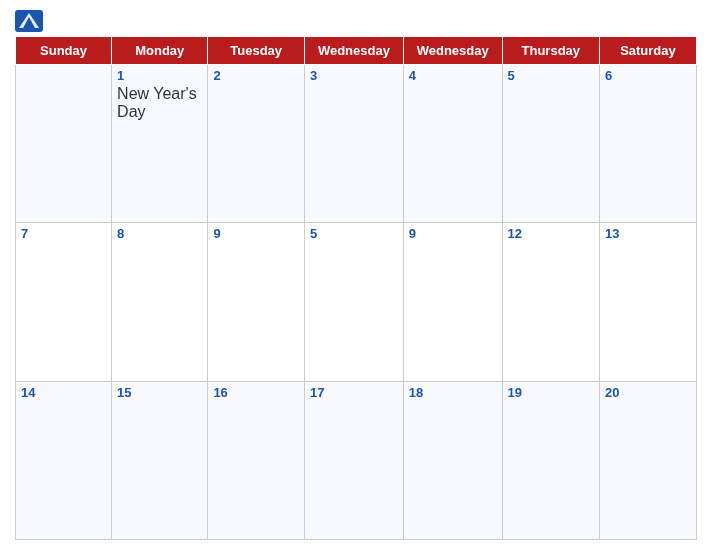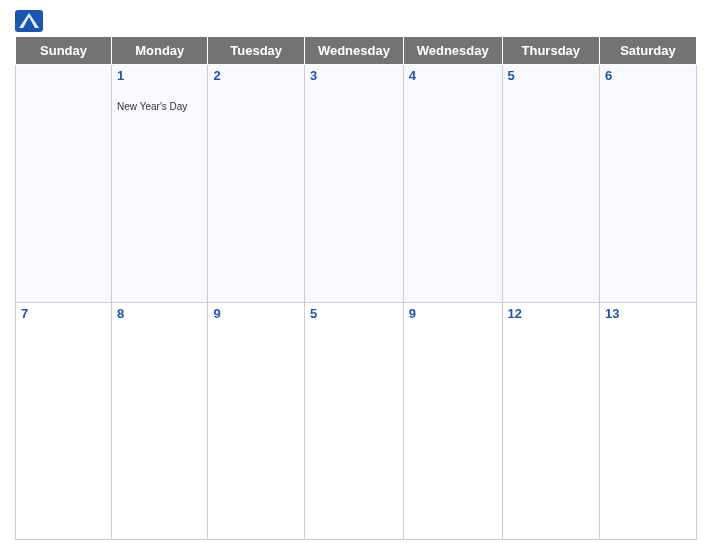--- a/index.html
+++ b/index.html
@@ -52,21 +52,21 @@
       font-style: italic;
       min-width: 70px;
       text-align: right;
     }
     .calendar-table {
       width: 100%;
       border-collapse: collapse;
       flex: 1;
     }
     .calendar-table thead tr th {
-      background-color: #737373;
+      background-color: #b91c1c;
       color: #fff;
       font-size: 13px;
       font-weight: bold;
       padding: 6px 4px;
       border: 1px solid #fff;
       text-align: center;
     }
     .calendar-table tbody tr td {
       border: 1px solid #ccc;
       vertical-align: top;
@@ -74,24 +74,24 @@
       height: 72px;
       width: 101px;
     }
     .day-number {
       font-size: 13px;
       font-weight: bold;
       color: #1a56b0;
       display: block;
     }
     .holiday-name {
-      font-size: 10px;
+      font-size: 16px;
       color: #333;
       display: block;
-      margin-top: 18px;
+      margin-top: 2px;
     }
     
     .calendar-table tbody tr:nth-child(odd) td {
       background-color: #f7f9ff;
     }
     .calendar-table tbody tr:nth-child(even) td {
       background-color: #fff;
     }
   </style>
 </head>
@@ -163,14 +163,37 @@
         <td>
           <span class="day-number">9</span>
         </td>
         <td>
           <span class="day-number">12</span>
         </td>
         <td>
           <span class="day-number">13</span>
         </td>
       </tr>
+      <tr>
+        <td>
+          <span class="day-number">14</span>
+        </td>
+        <td>
+          <span class="day-number">15</span>
+        </td>
+        <td>
+          <span class="day-number">16</span>
+        </td>
+        <td>
+          <span class="day-number">17</span>
+        </td>
+        <td>
+          <span class="day-number">18</span>
+        </td>
+        <td>
+          <span class="day-number">19</span>
+        </td>
+        <td>
+          <span class="day-number">20</span>
+        </td>
+      </tr>
     </tbody>
 </table>
 
 </body></html>

